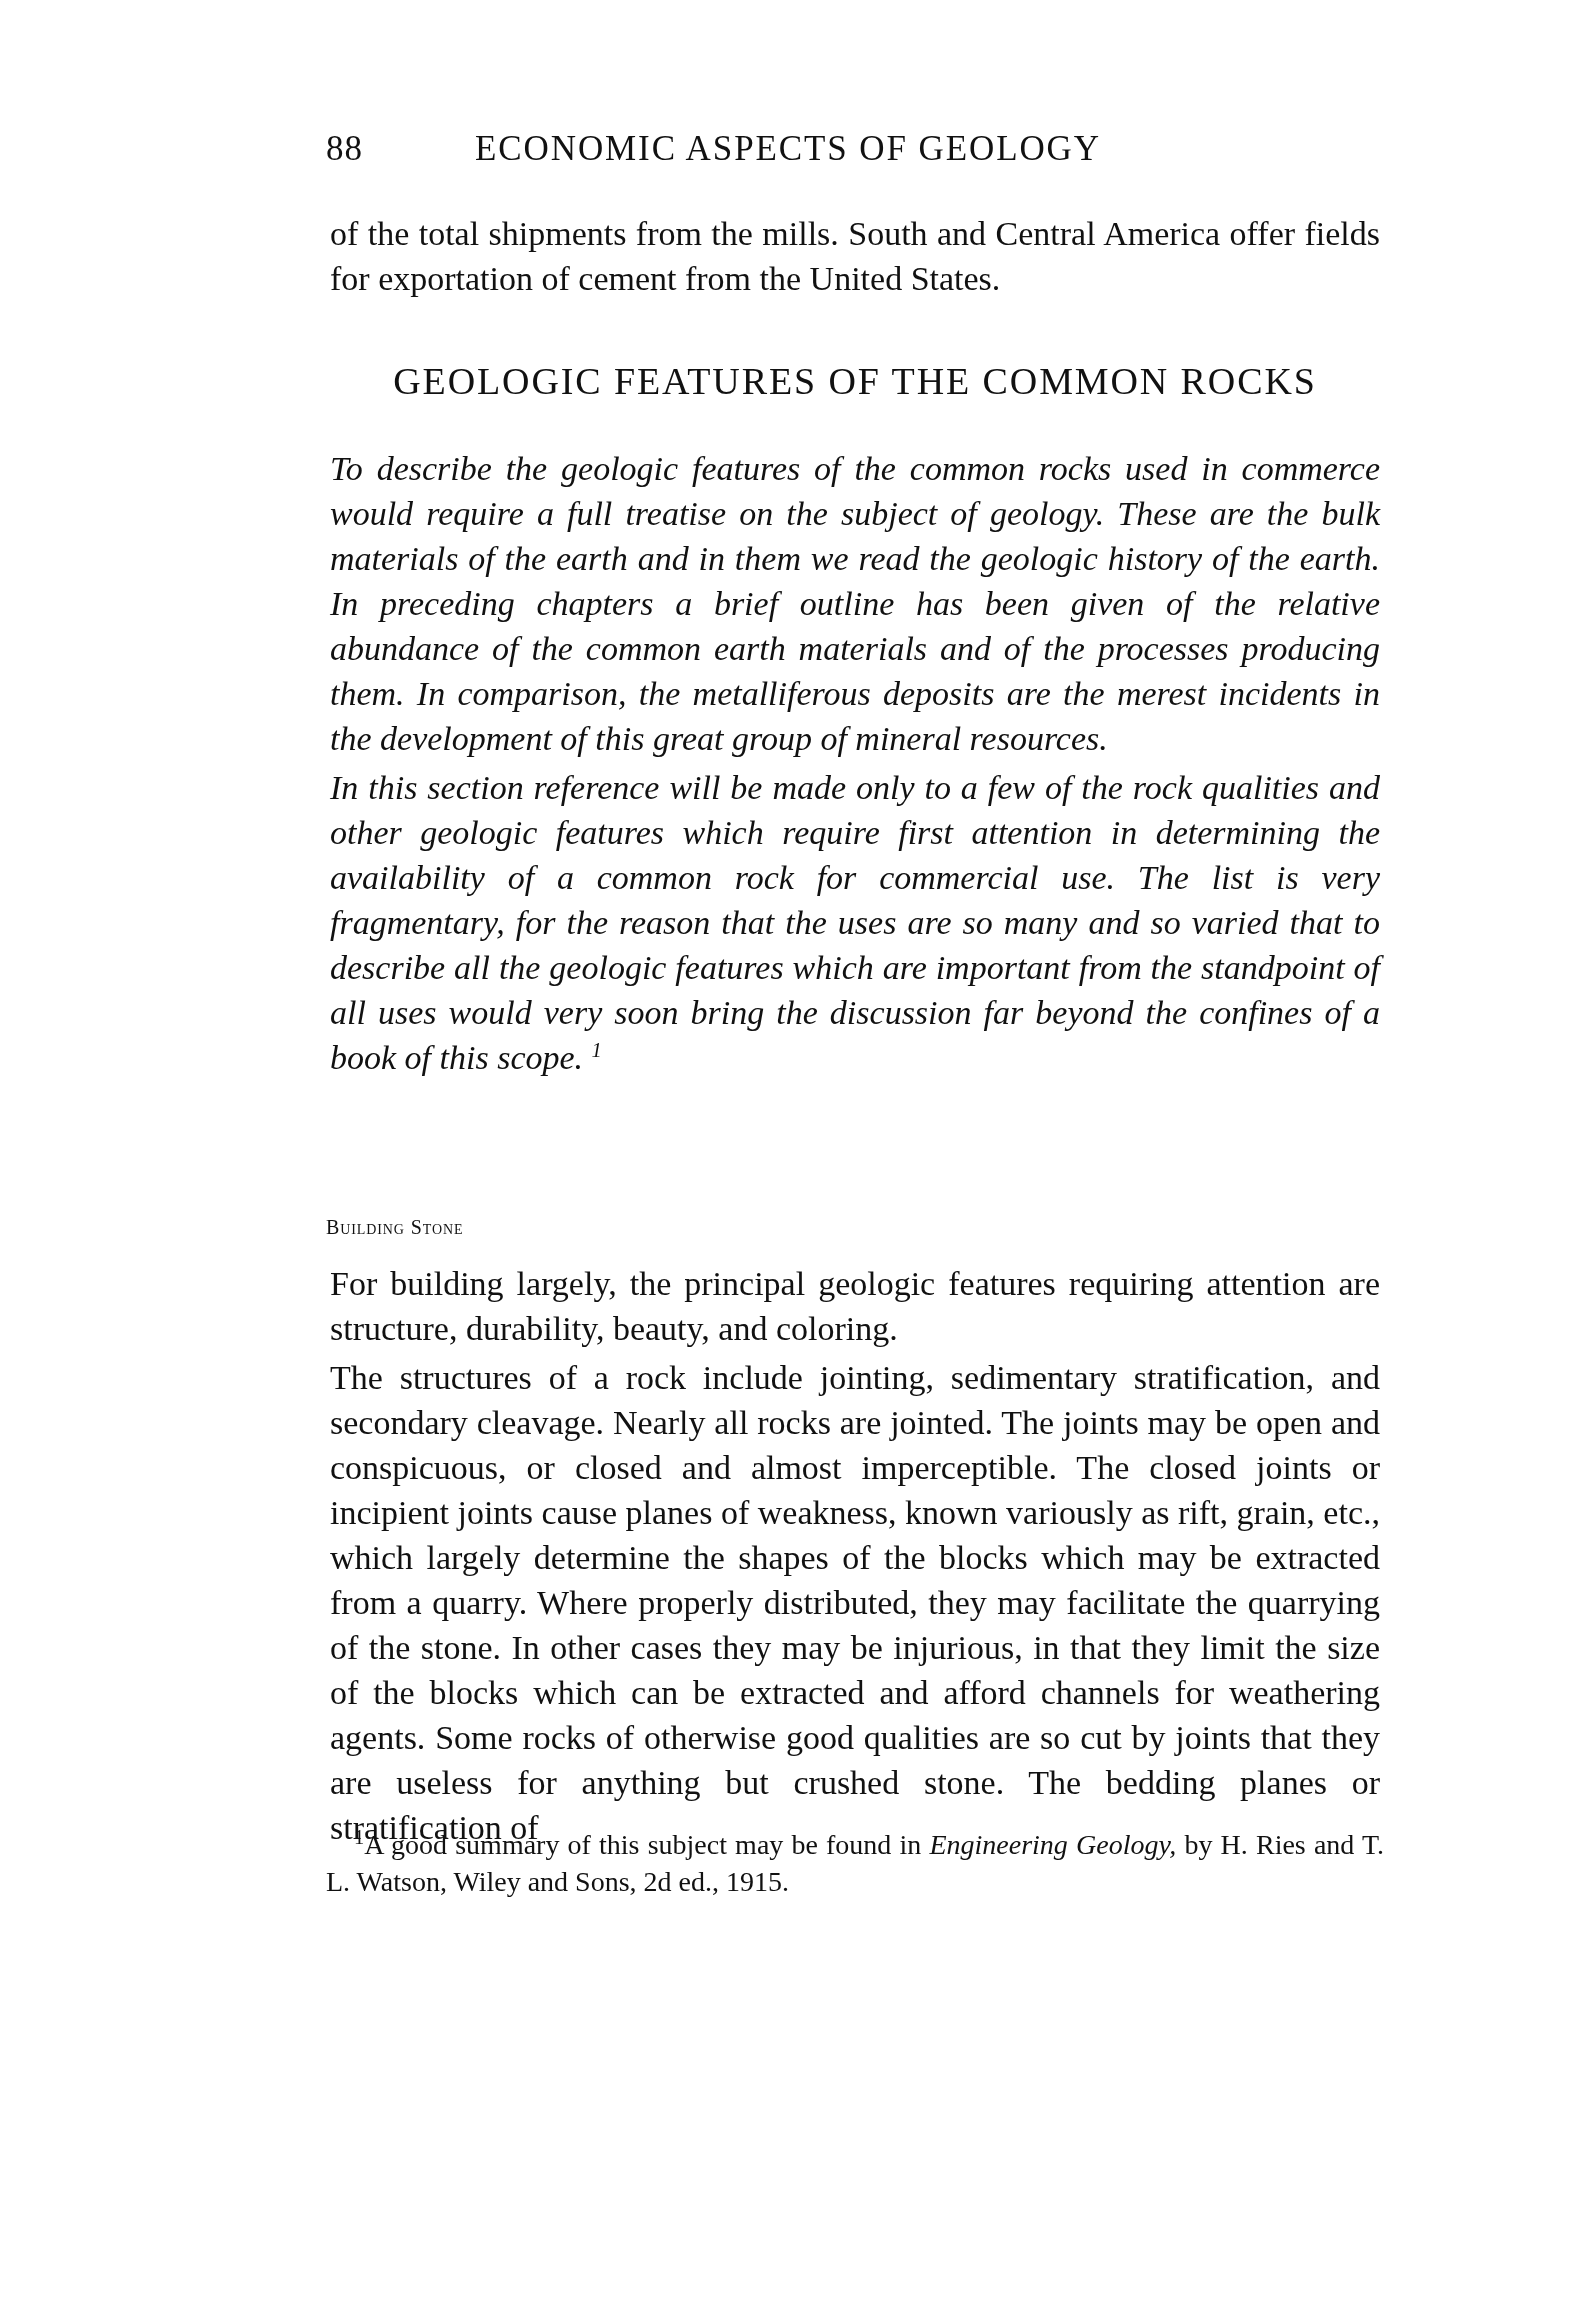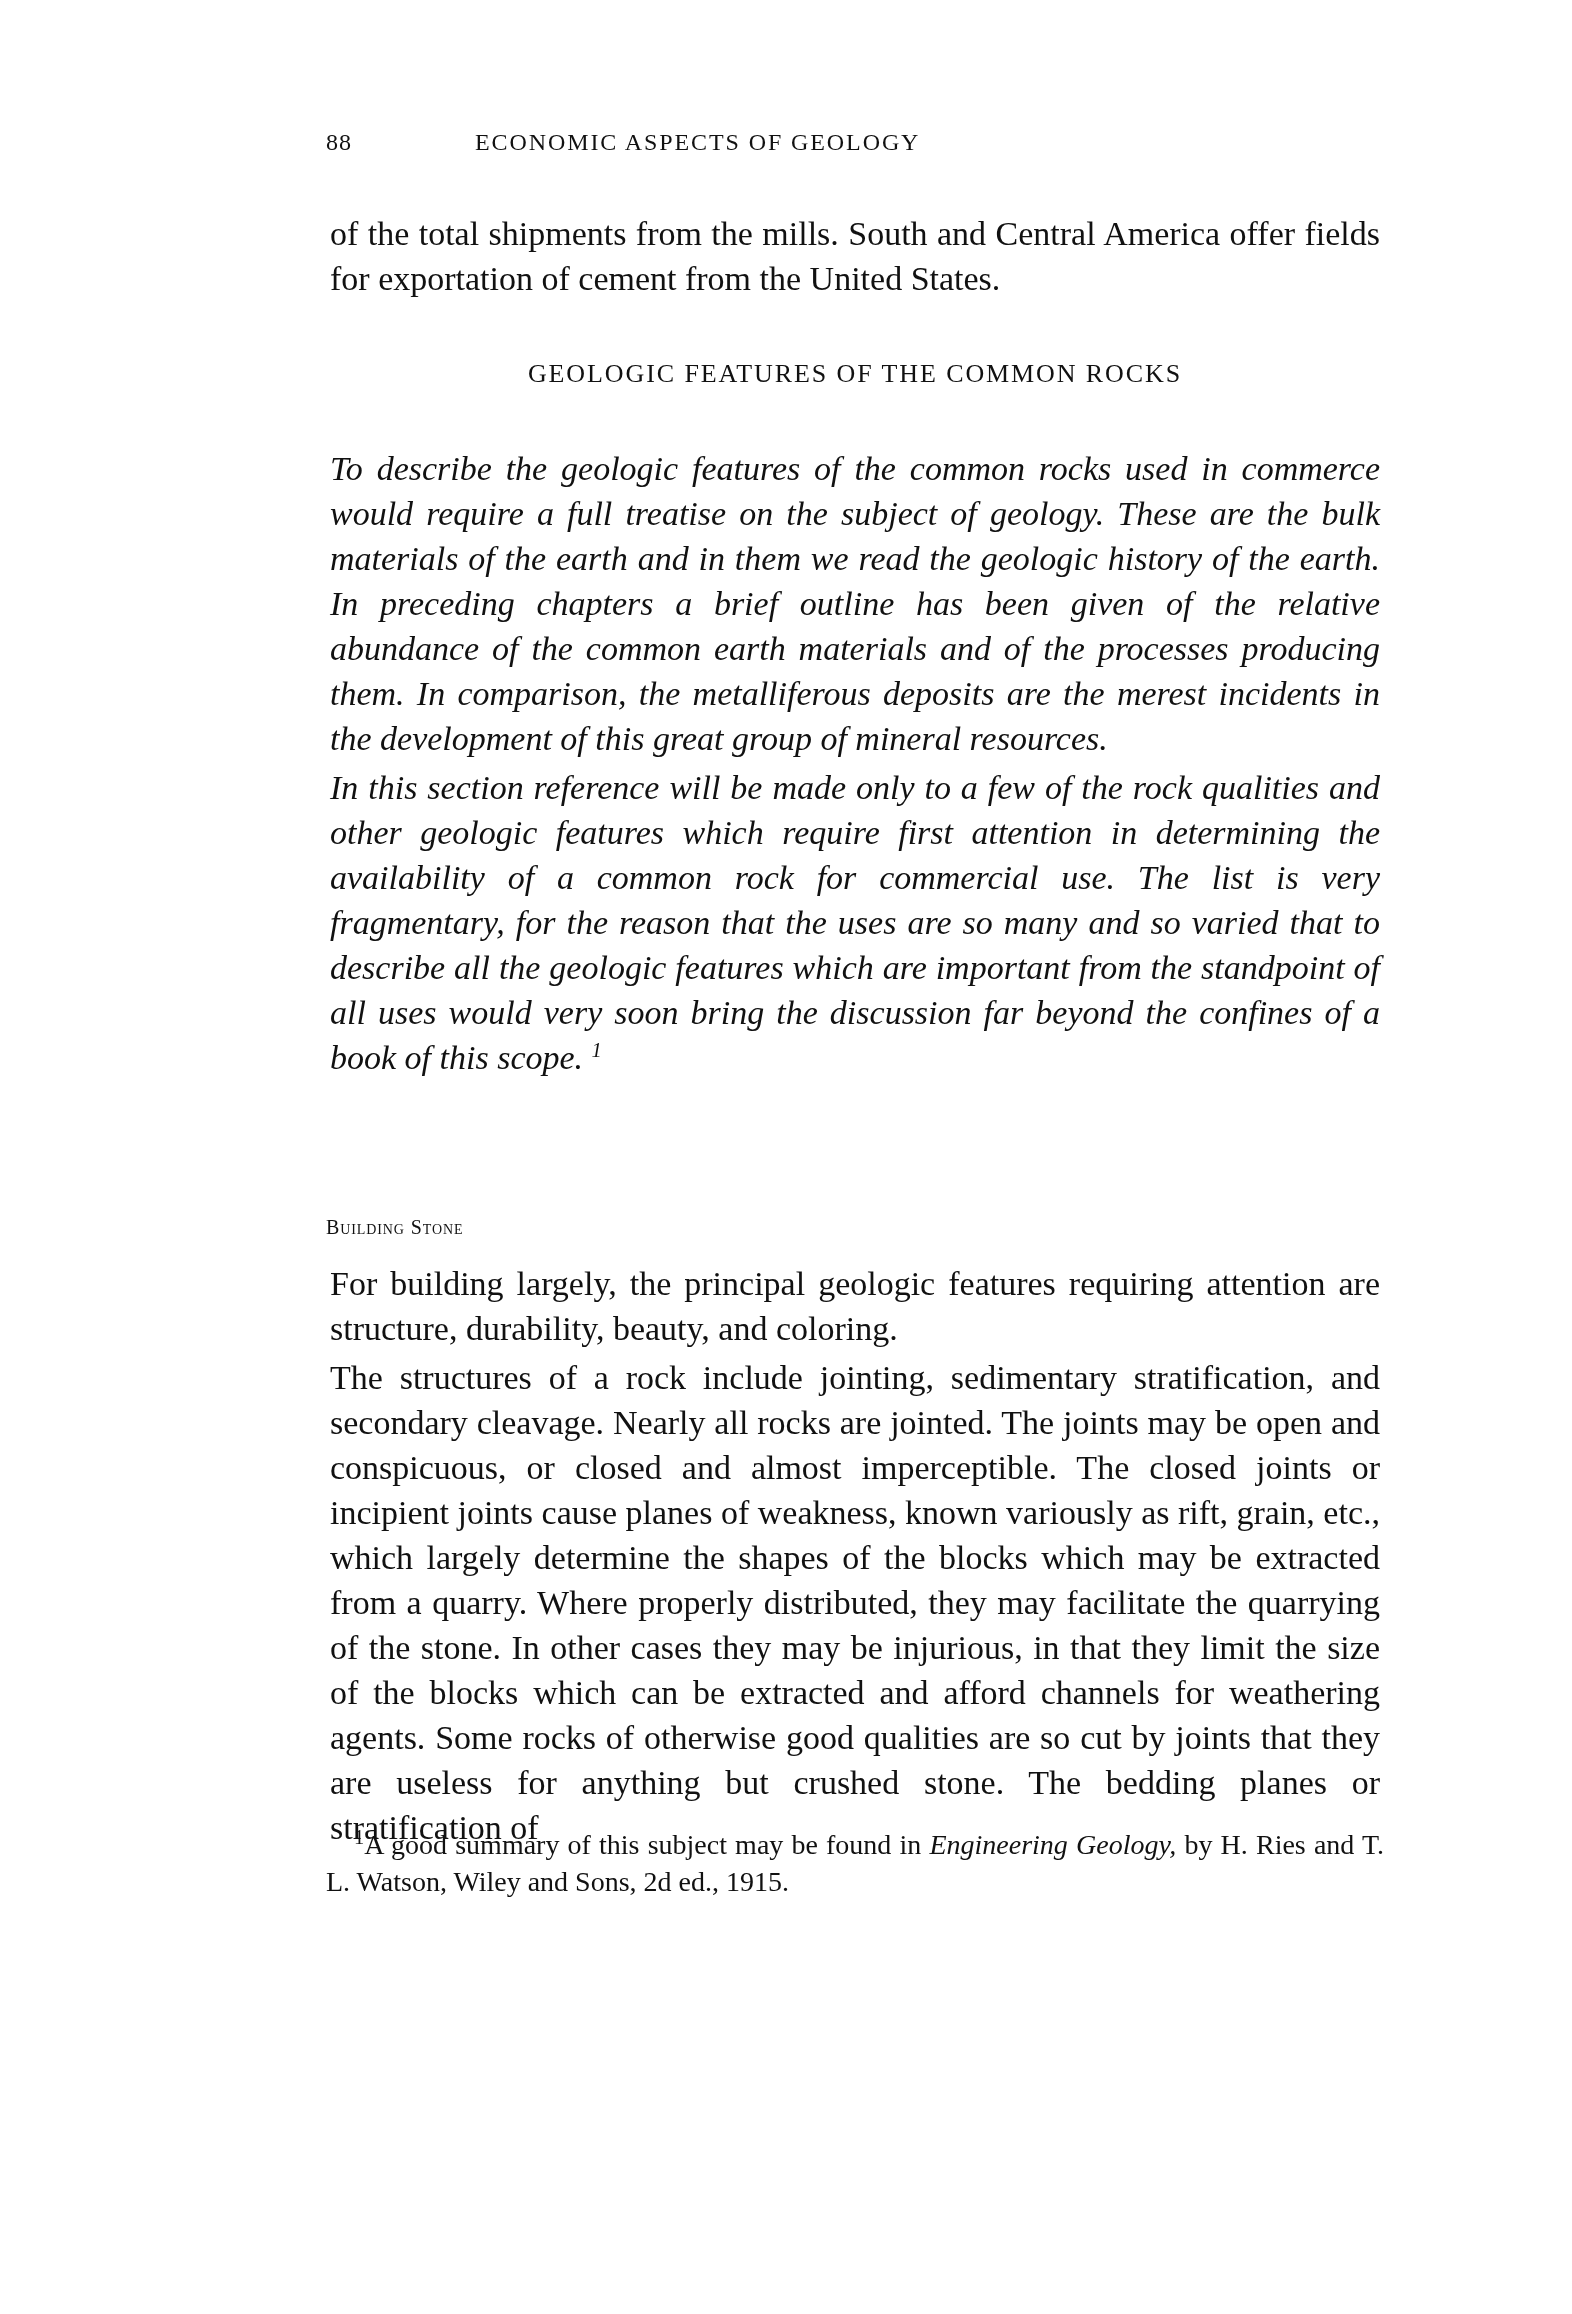--- a/index.html
+++ b/index.html
@@ -1,27 +1,27 @@
 <!DOCTYPE html>
 <html style="font-size:15px"><head>
 <meta charset="utf-8">
 <style>
   html, body { margin: 0; padding: 0; background: #ffffff; }
   body { width: 1573px; height: 2315px; position: relative; overflow: hidden;
          font-family: "Liberation Serif", "DejaVu Serif", serif; color: #111; }
   .page { position: absolute; left: 0; top: 0; width: 1573px; height: 2315px; }
   .running-head { position: absolute; top: 129px; left: 326px; width: 1063px; height: 41px;
-                  font-size: 24px; letter-spacing: 0.9px; }
+                  font-size: 35px; letter-spacing: 0.9px; }
   .running-head .pno { position: absolute; left: 0; top: 0; }
   .running-head .title { position: absolute; left: 149px; top: 0; letter-spacing: 1.9px; }
   .body-text { position: absolute; left: 326px; width: 1058px; font-size: 34px; line-height: 45px;
                text-align: justify; }
   .body-text p { margin: 4px; text-indent: 0; }
   .section-head { position: absolute; left: 326px; width: 1058px; text-align: center;
-                  font-size: 26px; letter-spacing: 1.9px; }
+                  font-size: 38px; letter-spacing: 1.9px; }
   .sub-head { position: absolute; left: 326px; width: 1058px; 
               font-size: 20px; font-variant: small-caps; letter-spacing: 0.9px; }
   sup { font-size: 20.5px; vertical-align: super; line-height: 0; }
   .footnote { position: absolute; left: 326px; width: 1058px; font-size: 28px; line-height: 37px;
               text-align: justify; }
   .footnote p { margin: 0; text-indent: 28px; }
   .footnote em { font-style: italic; }
 </style>
 </head>
 <body>

